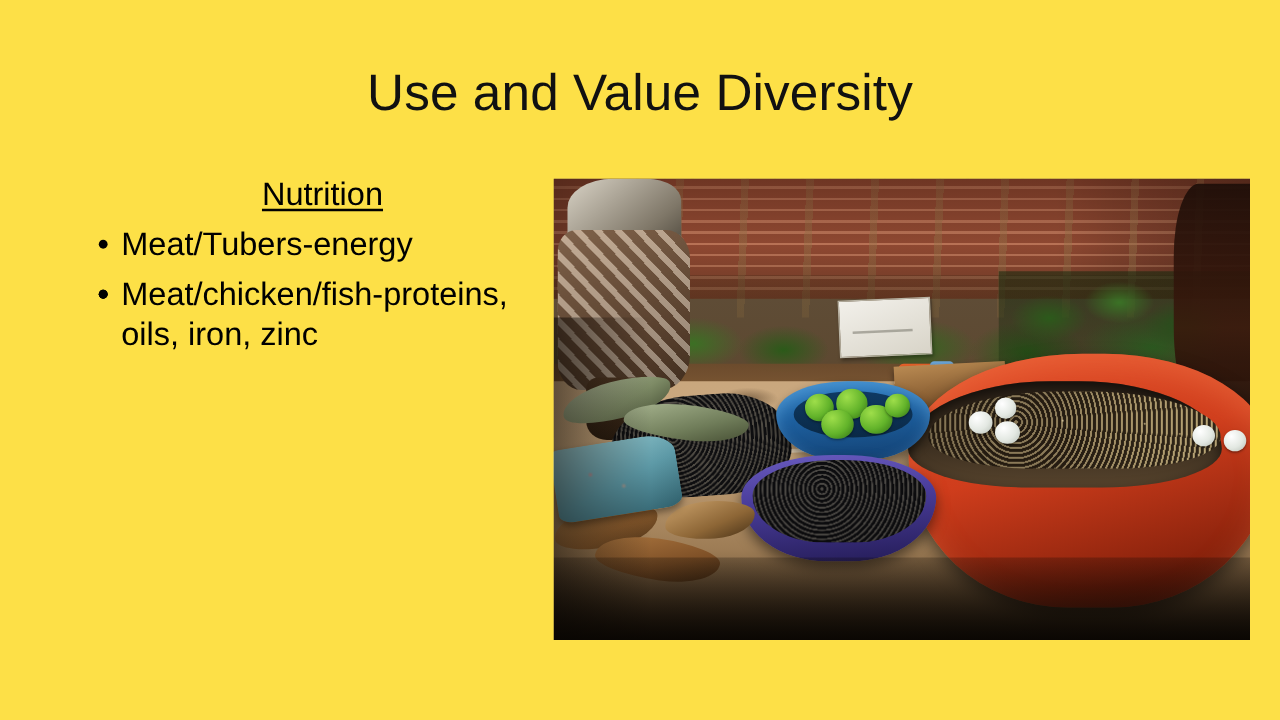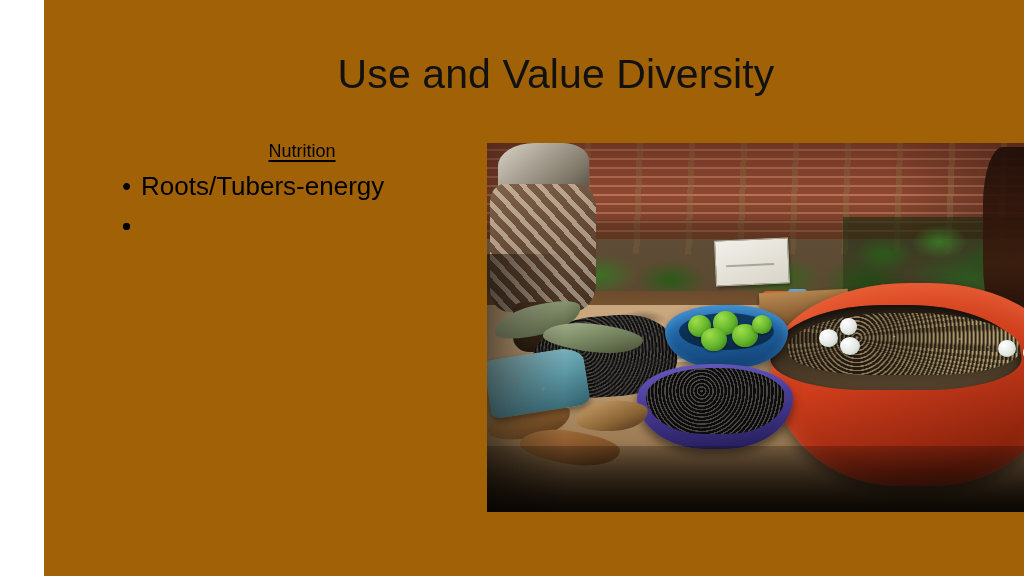--- a/index.html
+++ b/index.html
@@ -13,22 +13,21 @@
     position: relative;
     overflow: hidden;
     font-family: "Liberation Sans", sans-serif;
     color: #000000;
   }
 
   
   .slide {
     position: absolute;
     inset: 0;
-    background: #a16207;
-    margin-left: 44px;
+    background: #fde047;
   }
 
   
   .slide-title {
     position: absolute;
     left: 0;
     top: 52px;
     width: 1024px;
     text-align: center;
     font-size: 41px;
@@ -41,21 +40,21 @@
 
   
   .text-col {
     position: absolute;
     left: 62px;
     top: 141px;
     width: 380px;
   }
   .section-heading {
     text-align: center;
-    font-size: 18px;
+    font-size: 26px;
     line-height: 1.15;
     color: #000;
     margin: 0 0 9px 0;
     padding-left: 12px;
   }
   .section-heading .u {
     text-decoration: underline;
     text-underline-offset: 3px;
     text-decoration-thickness: 2px;
   }
@@ -367,30 +366,31 @@
 
   <div class="text-col">
 
     <div class="section-heading">
       <span class="u">Nutrition</span>
     </div>
 
     <ul class="bullet-list">
       <li class="bullet-item">
         <span class="dot">•</span>
-        <span>Roots/Tubers-energy</span>
+        <span>Meat/Tubers-energy</span>
       </li>
       <li class="bullet-item">
         <span class="dot">•</span>
       </li>
       <li class="bullet-item">
         <span class="dot">•</span>
       </li>
       <li class="bullet-item">
         <span class="dot">•</span>
+        <span>Meat/chicken/fish-proteins, oils, iron, zinc</span>
       </li>
     </ul>
   </div>
 
   <div class="photo">
     <div class="ph-layer brickwall"></div>
     <div class="ph-layer poles"></div>
     <div class="ph-layer wall-shade"></div>
     <div class="ph-layer gardenbed"></div>
     <div class="ph-layer bed-dirt"></div>

